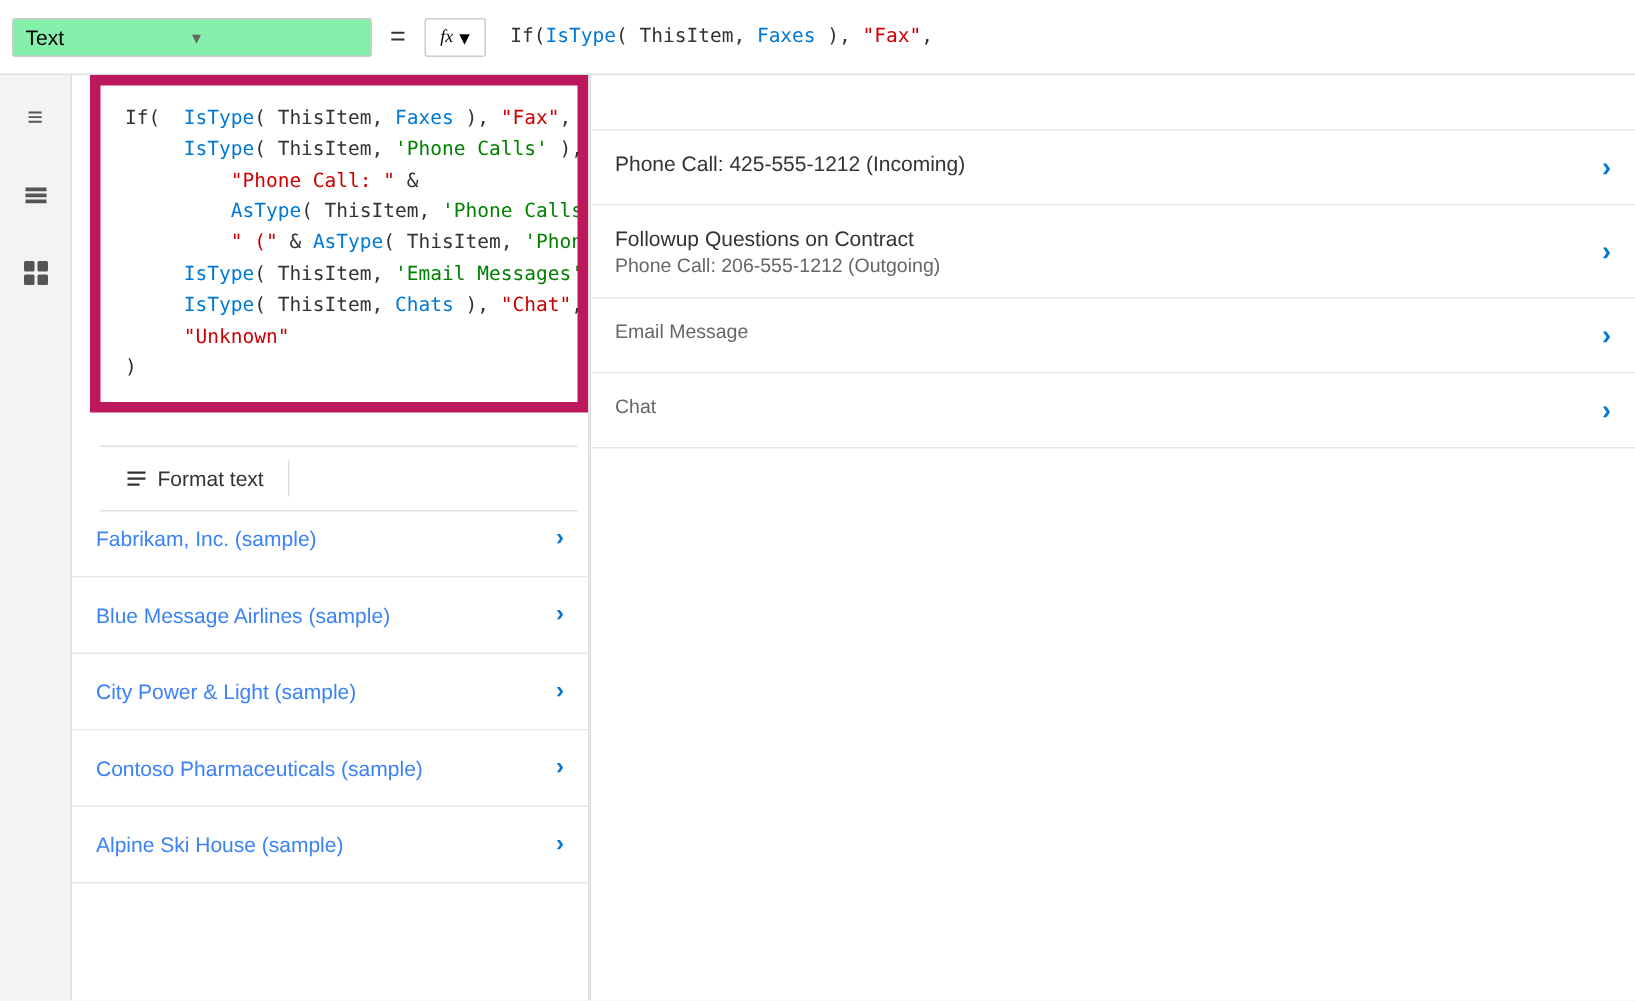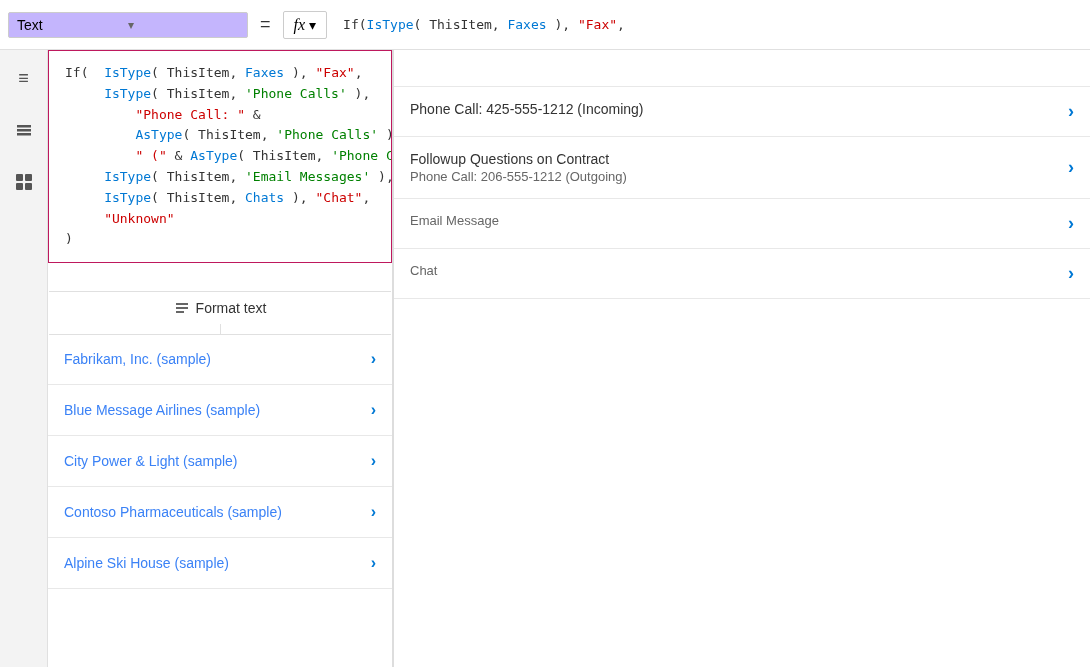--- a/index.html
+++ b/index.html
@@ -15,21 +15,21 @@
       padding: 0 8px;
       gap: 8px;
     }
     .field-selector {
       display: flex;
       align-items: center;
       border: 1px solid #ccc;
       border-radius: 2px;
       padding: 4px 8px;
       min-width: 240px;
-      background: #c4b5fd;
+      background: #86efac;
       cursor: pointer;
     }
     .field-selector span {
       flex: 1;
       font-size: 14px;
     }
     .field-selector .chevron {
       color: #666;
       font-size: 12px;
     }
@@ -45,21 +45,21 @@
       border-radius: 2px;
       padding: 4px 10px;
       background: #fff;
       cursor: pointer;
       font-size: 14px;
       gap: 4px;
     }
     .fx-symbol {
       font-style: italic;
       font-family: serif;
-      font-size: 16px;
+      font-size: 12px;
     }
 
     
     .main-layout {
       display: flex;
       height: calc(667px - 50px);
     }
 
     
     .sidebar-icons {
@@ -107,24 +107,24 @@
     .list-item-chevron {
       color: #0078d4;
       font-size: 16px;
       font-weight: bold;
     }
 
     
     .code-overlay {
       position: absolute;
       top: 0;
-      left: 0;
+      left: 12px;
       right: 0;
       background: #fff;
-      border: 1px solid #be185d;
+      border: 7px solid #be185d;
       z-index: 10;
     }
     .code-content {
       padding: 12px 16px;
       font-family: Consolas, monospace;
       font-size: 13px;
       line-height: 1.6;
       white-space: pre;
       overflow-x: auto;
     }
@@ -135,21 +135,20 @@
       align-items: center;
       background: #fff;
       border-top: 1px solid #e0e0e0;
       height: 44px;
       position: absolute;
       top: 240px;
       left: 0;
       right: 0;
       z-index: 11;
       border-bottom: 1px solid #e0e0e0;
-      flex-direction: column;
     }
     .toolbar-btn {
       display: flex;
       align-items: center;
       gap: 6px;
       padding: 8px 16px;
       cursor: pointer;
       font-size: 14px;
       color: #333;
       border: none;

